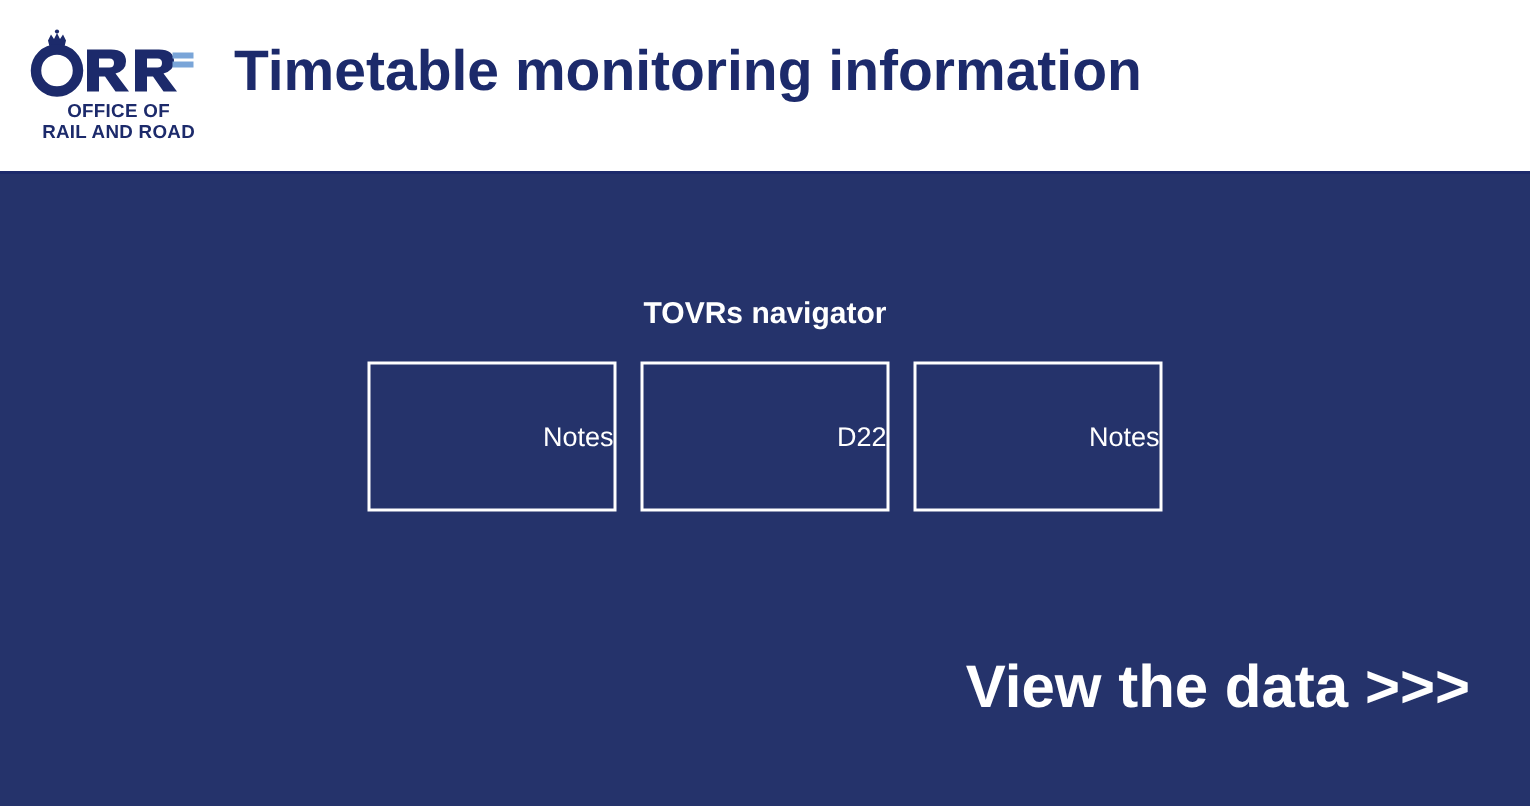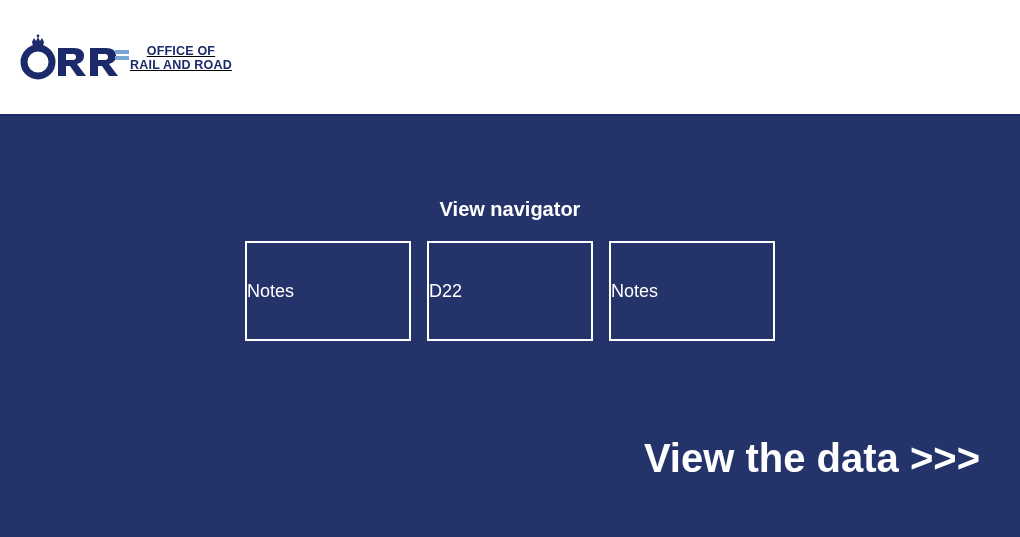--- a/index.html
+++ b/index.html
@@ -12,23 +12,23 @@
     .header {
       background: #ffffff;
       height: 116px;
       display: flex;
       align-items: center;
       padding: 0 20px;
       border-bottom: 2px solid #1c2a6b;
     }
     .logo {
       display: flex;
-      align-items: center;
+      flex-direction: column;
+      align-items: flex-end;
       margin-right: 26px;
-      text-decoration: underline;
     }
     .logo-svg {
       width: 110px;
       height: 46px;
     }
     .logo-text {
       font-size: 12.5px;
       font-weight: 700;
       color: #1c2a6b;
       letter-spacing: 0.2px;
@@ -66,21 +66,21 @@
     .nav-button {
       width: 166px;
       height: 100px;
       border: 2px solid #ffffff;
       background: transparent;
       color: #ffffff;
       font-size: 18px;
       font-weight: 400;
       display: flex;
       align-items: center;
-      justify-content: flex-start;
+      justify-content: flex-end;
       cursor: pointer;
       font-family: inherit;
     }
     .view-data {
       position: absolute;
       right: 40px;
       bottom: 56px;
       color: #ffffff;
       font-size: 40px;
       font-weight: 700;
@@ -114,24 +114,25 @@
       </g>
 
       <rect x="95" y="16" width="14" height="4" fill="#7aa5d8"></rect>
       <rect x="95" y="22" width="14" height="4" fill="#7aa5d8"></rect>
     </svg>
     <div class="logo-text">
       <div>OFFICE OF</div>
       <div>RAIL AND ROAD</div>
     </div>
   </div>
+  <h1 class="title">Timetable monitoring information</h1>
 </div>
 
 <div class="content">
-  <div class="nav-label">View navigator</div>
+  <div class="nav-label">TOVRs navigator</div>
   <div class="nav-buttons">
     <button class="nav-button">
       <span>Notes</span>
     </button>
     <button class="nav-button">
       <span>D22</span>
     </button>
     <button class="nav-button">
       <span>Notes</span>
     </button>

